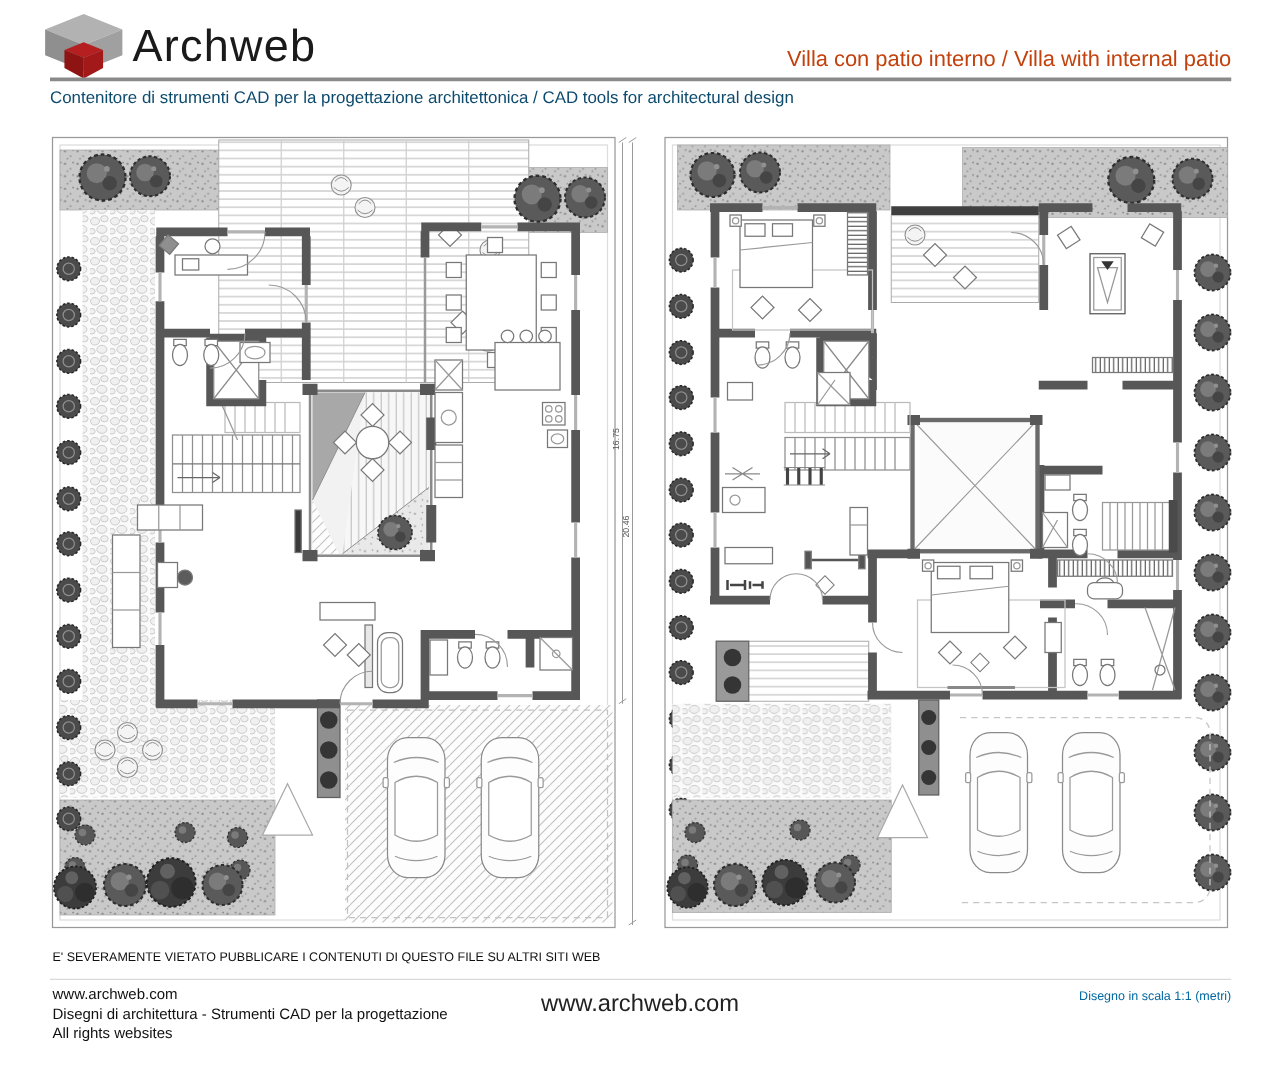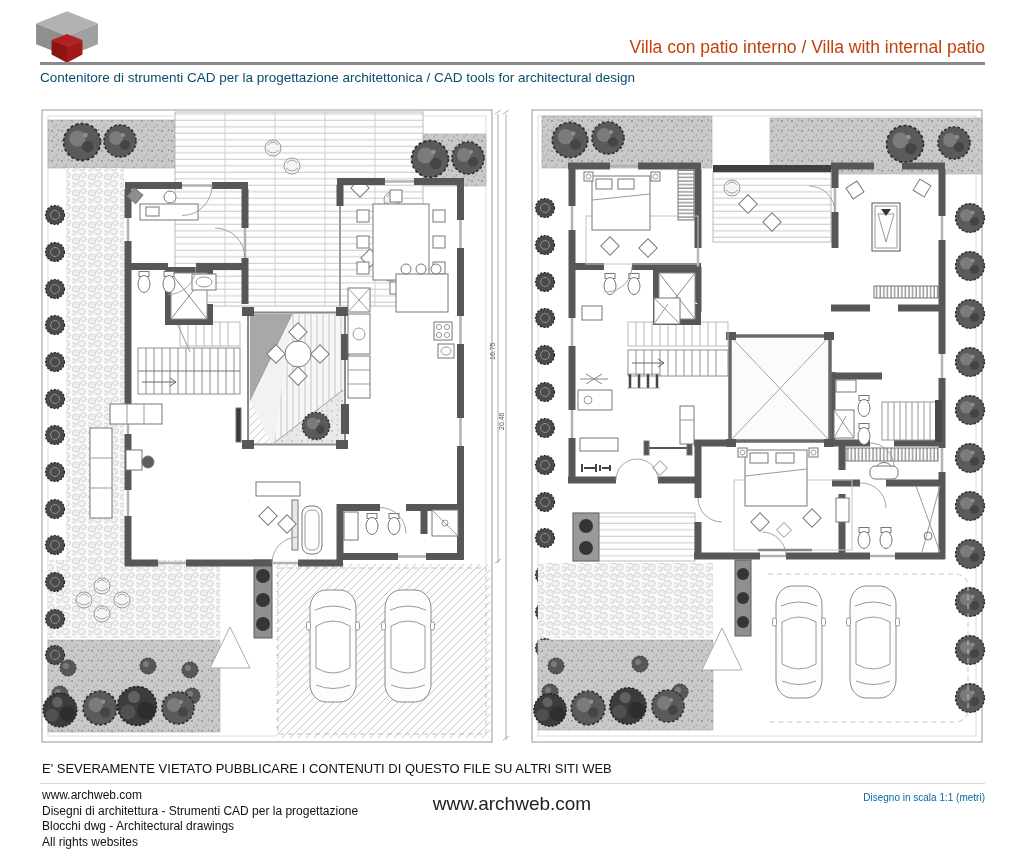--- a/index.html
+++ b/index.html
@@ -3,41 +3,42 @@
 <meta charset="utf-8">
 <style>
   html,body{margin:0;padding:0;background:#fff;}
   body{font-family:"Liberation Sans", sans-serif; color:#111;}
   #sheet{position:relative;width:1024px;height:861px;background:#fff;overflow:hidden;}
   .abs{position:absolute;}
   .brand-text{left:106px;top:16px;font-size:36px;letter-spacing:1px;color:#1a1a1a;}
   .sheet-title{right:39px;top:37px;font-size:17.5px;color:#c2410c;}
   .header-rule{left:40px;right:39px;top:62px;height:3px;background:#8a8a8a;}
   .subtitle{left:40px;top:70px;font-size:13.5px;color:#0c4a6e;}
-  .warn-it{left:42px;top:761px;font-size:13px;color:#111;}
+  .warn-it{left:42px;top:761px;font-size:10px;color:#111;}
   .warn-en{right:39px;top:758px;font-size:14.8px;color:#111;}
   .footer-rule{left:40px;right:39px;top:783px;height:1px;background:#d9d9d9;}
   .site-block{left:42px;top:788px;font-size:12px;line-height:15.5px;color:#111;}
   .center-url{left:512px;top:793px;transform:translateX(-50%);font-size:19px;color:#222;}
   .scale-note{right:39px;top:792px;font-size:10px;color:#0369a1;}
   svg text{font-family:"Liberation Sans", sans-serif;}
 </style>
 </head>
 <body>
 
 <div id="sheet">
 
   <svg class="abs" style="left:33px;top:9px" width="68" height="58" viewBox="0 0 66 56">
     <polygon points="33,2 63,14 33,26 3,14" fill="#b2b2b2"></polygon>
     <polygon points="3,14 3,34 33,46 33,26" fill="#8f8f8f"></polygon>
     <polygon points="63,14 63,34 33,46 33,26" fill="#a0a0a0"></polygon>
     <polygon points="33,24 48,30 33,36 18,30" fill="#b51f1f"></polygon>
     <polygon points="18,30 18,44 33,52 33,36" fill="#8e1414"></polygon>
     <polygon points="48,30 48,44 33,52 33,36" fill="#a31919"></polygon>
   </svg>
+  <div class="abs brand-text">Archweb</div>
   <div class="abs sheet-title">Villa con patio interno / Villa with internal patio</div>
   <div class="abs header-rule"></div>
   <div class="abs subtitle">Contenitore di strumenti CAD per la progettazione architettonica  /  CAD tools for architectural design</div>
 
   <svg class="abs" style="left:40px;top:108px" width="470" height="638" viewBox="0 0 470 638">
     <defs>
       <pattern id="stip" width="10" height="10" patternUnits="userSpaceOnUse">
         <rect width="10" height="10" fill="#c9c9c9"></rect>
         <circle cx="2" cy="3" r="0.9" fill="#8a8a8a"></circle>
           <circle cx="6.5" cy="7" r="0.8" fill="#9a9a9a"></circle>
@@ -570,19 +571,18 @@
       M168,390 A24,24 0 0 0 192,414
       M256,448 A24,24 0 0 0 232,424"></path>
   </svg>
 
   <div class="abs warn-it">E' SEVERAMENTE VIETATO PUBBLICARE I CONTENUTI DI QUESTO FILE SU ALTRI SITI WEB</div>
   <div class="abs footer-rule"></div>
 
   <div class="abs site-block">
     <div>www.archweb.com</div>
     <div>Disegni di architettura - Strumenti CAD  per la progettazione</div>
-    <div>Blocchi dwg - Architectural drawings</div>
     <div>All rights websites</div>
   </div>
 
   <div class="abs center-url">www.archweb.com</div>
   <div class="abs scale-note">Disegno in scala 1:1 (metri)</div>
 </div>
 
 </body></html>

